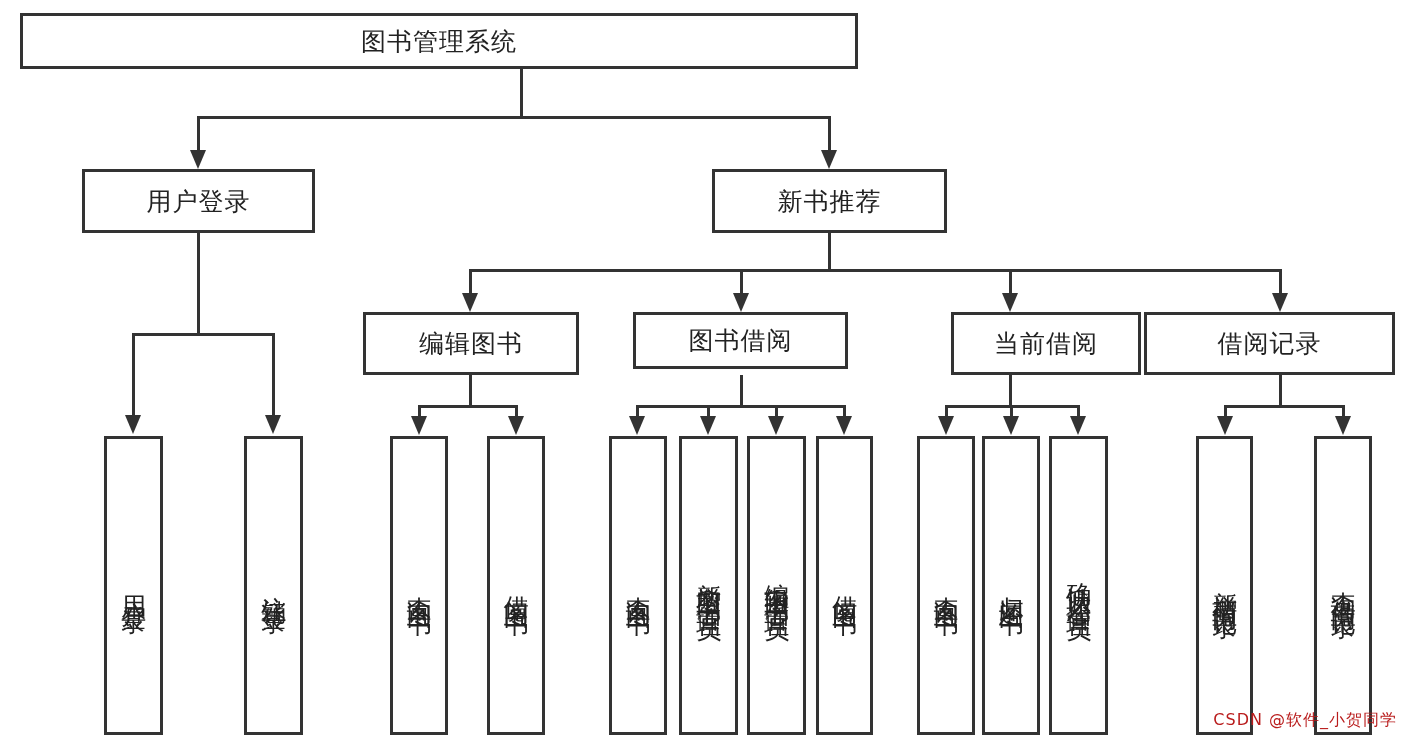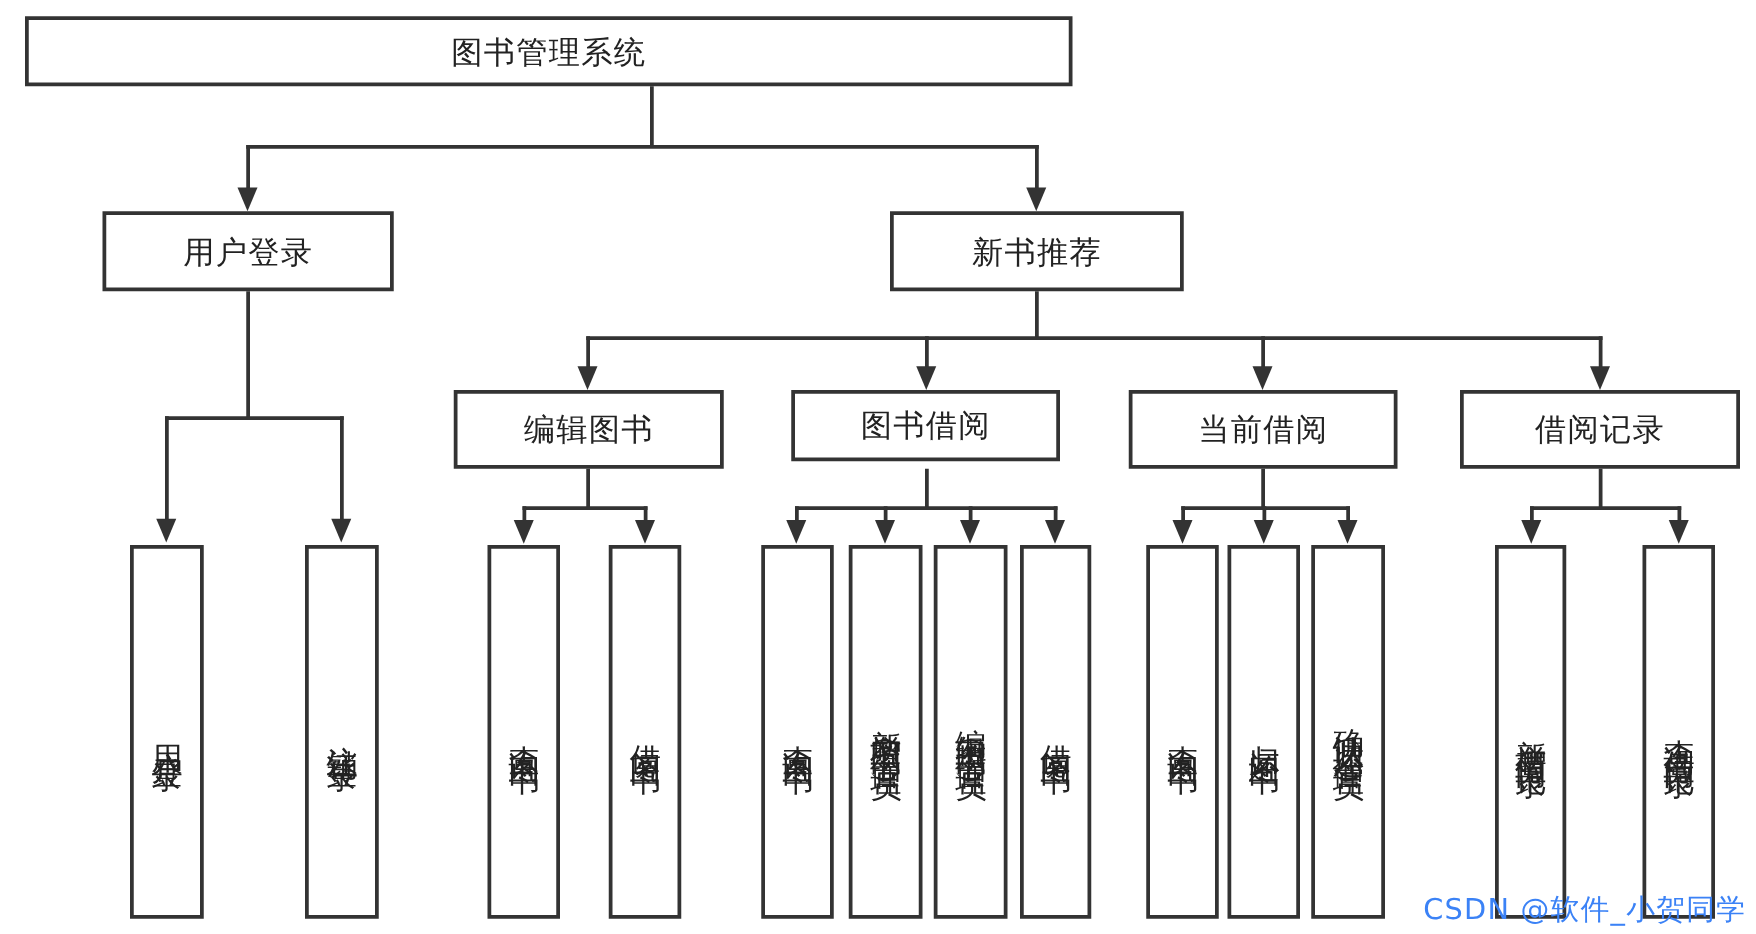--- a/index.html
+++ b/index.html
@@ -19,22 +19,22 @@
     font-size:25px; line-height:1.1; letter-spacing:5px;
   }
   .vl { position:absolute; width:3px; background:#333333; }
   .hl { position:absolute; height:3px; background:#333333; }
   .ar {
     position:absolute; width:0; height:0;
     border-left:8px solid transparent; border-right:8px solid transparent;
     border-top:19px solid #333333;
   }
   .watermark {
-    position:absolute; right:8px; bottom:4px; z-index:5;
-    font-size:23px; letter-spacing:1px; color:#3b82f6;
+    position:absolute; right:8px; bottom:16px; z-index:5;
+    font-size:16px; letter-spacing:1px; color:#b91c1c;
   }
 </style>
 </head>
 <body>
 
 <div class="canvas">
 
   <div class="box hbox" style="left:20px;top:13px;width:838px;height:56px">
     <span>图书管理系统</span>
   </div>
@@ -70,24 +70,24 @@
   <div class="ar" style="left:1002px;top:293px"></div>
   <div class="vl" style="left:1279px;top:269px;height:26px"></div>
   <div class="ar" style="left:1272px;top:293px"></div>
 
   <div class="box hbox" style="left:363px;top:312px;width:216px;height:63px">
     <span>编辑图书</span>
   </div>
   <div class="box hbox" style="left:633px;top:312px;width:215px;height:57px">
     <span>图书借阅</span>
   </div>
-  <div class="box hbox" style="left:903px;top:312px;width:215px;height:63px">
+  <div class="box hbox" style="left:951px;top:312px;width:190px;height:63px">
     <span>当前借阅</span>
   </div>
-  <div class="box hbox" style="left:1168px;top:312px;width:224px;height:63px">
+  <div class="box hbox" style="left:1144px;top:312px;width:251px;height:63px">
     <span>借阅记录</span>
   </div>
 
   <div class="vl" style="left:469px;top:375px;height:32px"></div>
   <div class="hl" style="left:418px;top:405px;width:100px"></div>
   <div class="vl" style="left:418px;top:405px;height:12px"></div>
   <div class="ar" style="left:411px;top:416px"></div>
   <div class="vl" style="left:515px;top:405px;height:12px"></div>
   <div class="ar" style="left:508px;top:416px"></div>
 

